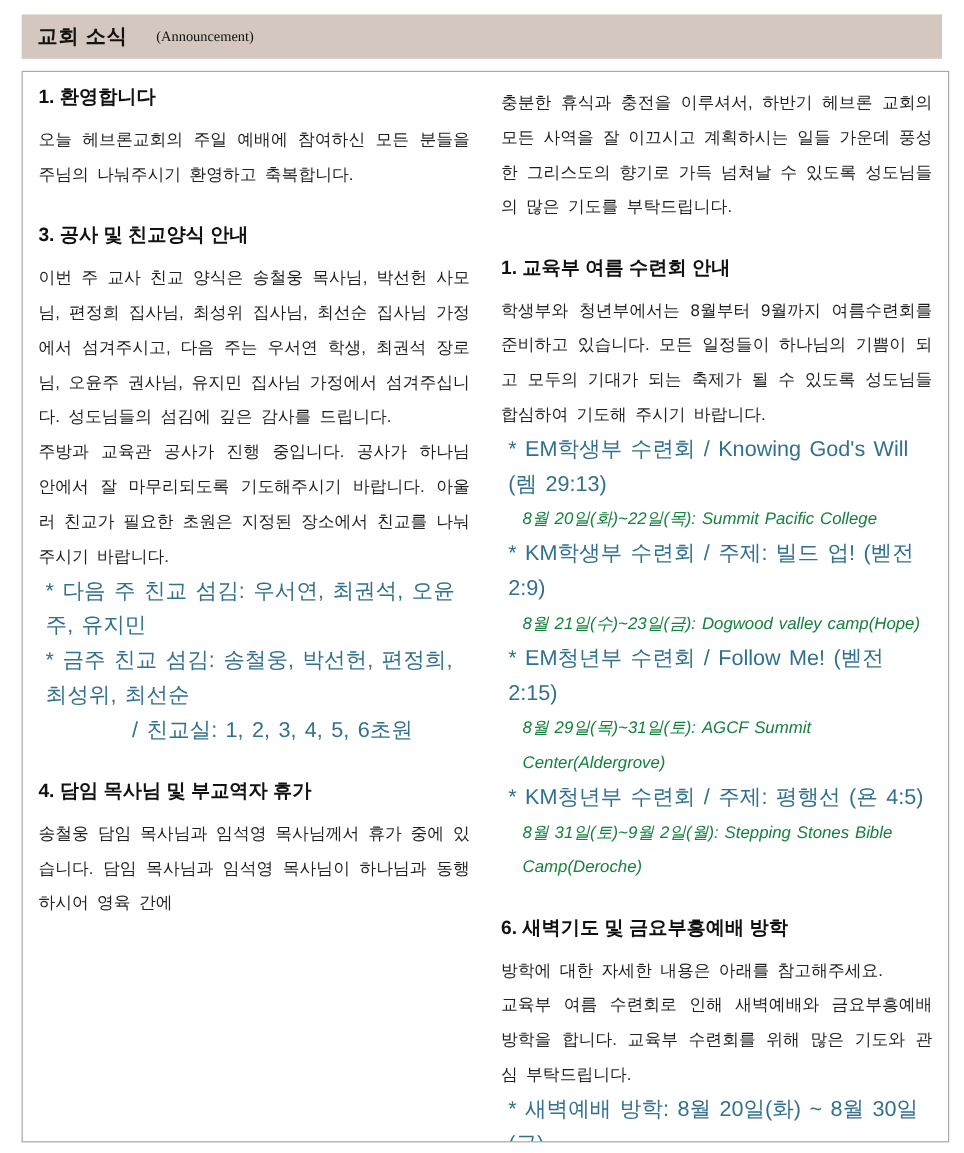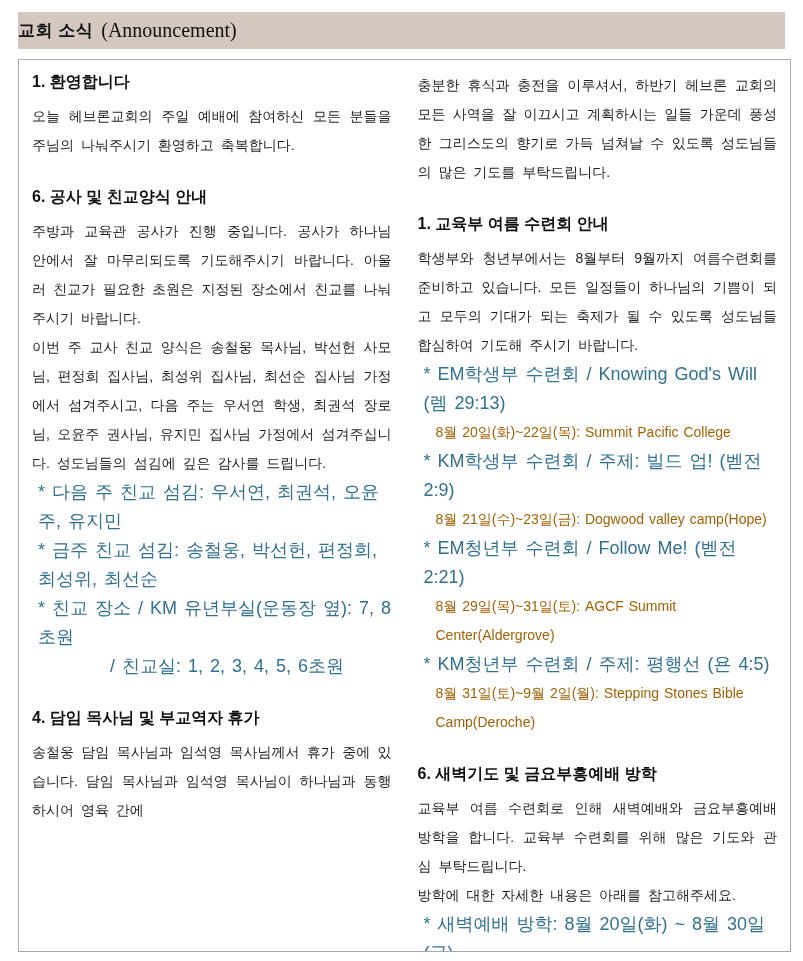--- a/index.html
+++ b/index.html
@@ -10,33 +10,34 @@
     background: #ffffff;
     font-family: "Liberation Sans", sans-serif;
     color: #1f1f1f;
   }
   .header-bar {
     margin: 12px 18px 0 18px;
     height: 37px;
     background: #d3c7bf;
     display: flex;
     align-items: center;
+    padding-left: 13px;
     box-sizing: border-box;
   }
   .header-ko {
     font-weight: 700;
     font-size: 17px;
     color: #111111;
     letter-spacing: 0.5px;
   }
   .header-en {
     font-family: "Liberation Serif", serif;
-    font-size: 20px;
+    font-size: 12px;
     color: #111111;
-    margin-left: 8px;
+    margin-left: 24px;
   }
   .content-box {
     margin: 10px 12px 0 18px;
     border: 1px solid #a9a9a9;
     height: 893px;
     box-sizing: border-box;
     display: flex;
     gap: 26px;
     padding: 11px 13px;
     overflow: hidden;
@@ -70,49 +71,49 @@
     padding-left: 6px;
     word-spacing: 2px;
   }
   .note-indent {
     padding-left: 78px;
   }
   .detail {
     margin: 0;
     font-size: 14px;
     line-height: 29px;
-    color: #a16207;
+    color: #15803d;
     padding-left: 18px;
     word-spacing: 1px;
+    font-style: italic;
   }
 </style>
 </head>
 <body>
 
 <div class="header-bar">
   <span class="header-ko">교회 소식</span>
   <span class="header-en">(Announcement)</span>
 </div>
 
 <div class="content-box">
 
   <div class="col">
 
     <div class="section">
       <h2 class="section-title">1. 환영합니다</h2>
       <p class="body-p">오늘 헤브론교회의 주일 예배에 참여하신 모든 분들을 주님의 나눠주시기 환영하고 축복합니다.</p>
     </div>
 
     <div class="section">
-      <h2 class="section-title">6. 공사 및 친교양식 안내</h2>
+      <h2 class="section-title">3. 공사 및 친교양식 안내</h2>
+      <p class="body-p">이번 주 교사 친교 양식은 송철웅 목사님, 박선헌 사모님, 편정희 집사님, 최성위 집사님, 최선순 집사님 가정에서 섬겨주시고, 다음 주는 우서연 학생, 최권석 장로님, 오윤주 권사님, 유지민 집사님 가정에서 섬겨주십니다. 성도님들의 섬김에 깊은 감사를 드립니다.</p>
       <p class="body-p">주방과 교육관 공사가 진행 중입니다. 공사가 하나님 안에서 잘 마무리되도록 기도해주시기 바랍니다. 아울러 친교가 필요한 초원은 지정된 장소에서 친교를 나눠주시기 바랍니다.</p>
-      <p class="body-p">이번 주 교사 친교 양식은 송철웅 목사님, 박선헌 사모님, 편정희 집사님, 최성위 집사님, 최선순 집사님 가정에서 섬겨주시고, 다음 주는 우서연 학생, 최권석 장로님, 오윤주 권사님, 유지민 집사님 가정에서 섬겨주십니다. 성도님들의 섬김에 깊은 감사를 드립니다.</p>
       <p class="note">* 다음 주 친교 섬김: 우서연, 최권석, 오윤주, 유지민</p>
       <p class="note">* 금주 친교 섬김: 송철웅, 박선헌, 편정희, 최성위, 최선순</p>
-      <p class="note">* 친교 장소 / KM 유년부실(운동장 옆): 7, 8초원</p>
       <p class="note note-indent">/ 친교실: 1, 2, 3, 4, 5, 6초원</p>
     </div>
 
 
     <div class="section">
       <h2 class="section-title">4. 담임 목사님 및 부교역자 휴가</h2>
       <p class="body-p">송철웅 담임 목사님과 임석영 목사님께서 휴가 중에 있습니다. 담임 목사님과 임석영 목사님이 하나님과 동행하시어 영육 간에</p>
     </div>
 
   </div>
@@ -123,29 +124,29 @@
       <p class="body-p">충분한 휴식과 충전을 이루셔서, 하반기 헤브론 교회의 모든 사역을 잘 이끄시고 계획하시는 일들 가운데 풍성한 그리스도의 향기로 가득 넘쳐날 수 있도록 성도님들의 많은 기도를 부탁드립니다.</p>
     </div>
 
     <div class="section">
       <h2 class="section-title">1. 교육부 여름 수련회 안내</h2>
       <p class="body-p">학생부와 청년부에서는 8월부터 9월까지 여름수련회를 준비하고 있습니다. 모든 일정들이 하나님의 기쁨이 되고 모두의 기대가 되는 축제가 될 수 있도록 성도님들 합심하여 기도해 주시기 바랍니다.</p>
       <p class="note">* EM학생부 수련회 / Knowing God's Will (렘 29:13)</p>
       <p class="detail">8월 20일(화)~22일(목): Summit Pacific College</p>
       <p class="note">* KM학생부 수련회 / 주제: 빌드 업! (벧전 2:9)</p>
       <p class="detail">8월 21일(수)~23일(금): Dogwood valley camp(Hope)</p>
-      <p class="note">* EM청년부 수련회 / Follow Me! (벧전 2:21)</p>
+      <p class="note">* EM청년부 수련회 / Follow Me! (벧전 2:15)</p>
       <p class="detail">8월 29일(목)~31일(토): AGCF Summit Center(Aldergrove)</p>
       <p class="note">* KM청년부 수련회 / 주제: 평행선 (욘 4:5)</p>
       <p class="detail">8월 31일(토)~9월 2일(월): Stepping Stones Bible Camp(Deroche)</p>
     </div>
 
     <div class="section">
       <h2 class="section-title">6. 새벽기도 및 금요부흥예배 방학</h2>
+      <p class="body-p">방학에 대한 자세한 내용은 아래를 참고해주세요.</p>
       <p class="body-p">교육부 여름 수련회로 인해 새벽예배와 금요부흥예배 방학을 합니다. 교육부 수련회를 위해 많은 기도와 관심 부탁드립니다.</p>
-      <p class="body-p">방학에 대한 자세한 내용은 아래를 참고해주세요.</p>
       <p class="note">* 새벽예배 방학: 8월 20일(화) ~ 8월 30일(금)</p>
       <p class="note">* 금요부흥예배 방학: 8월 23일, 30일, 9월 6일</p>
     </div>
 
   </div>
 
 </div>
 
 </body></html>

